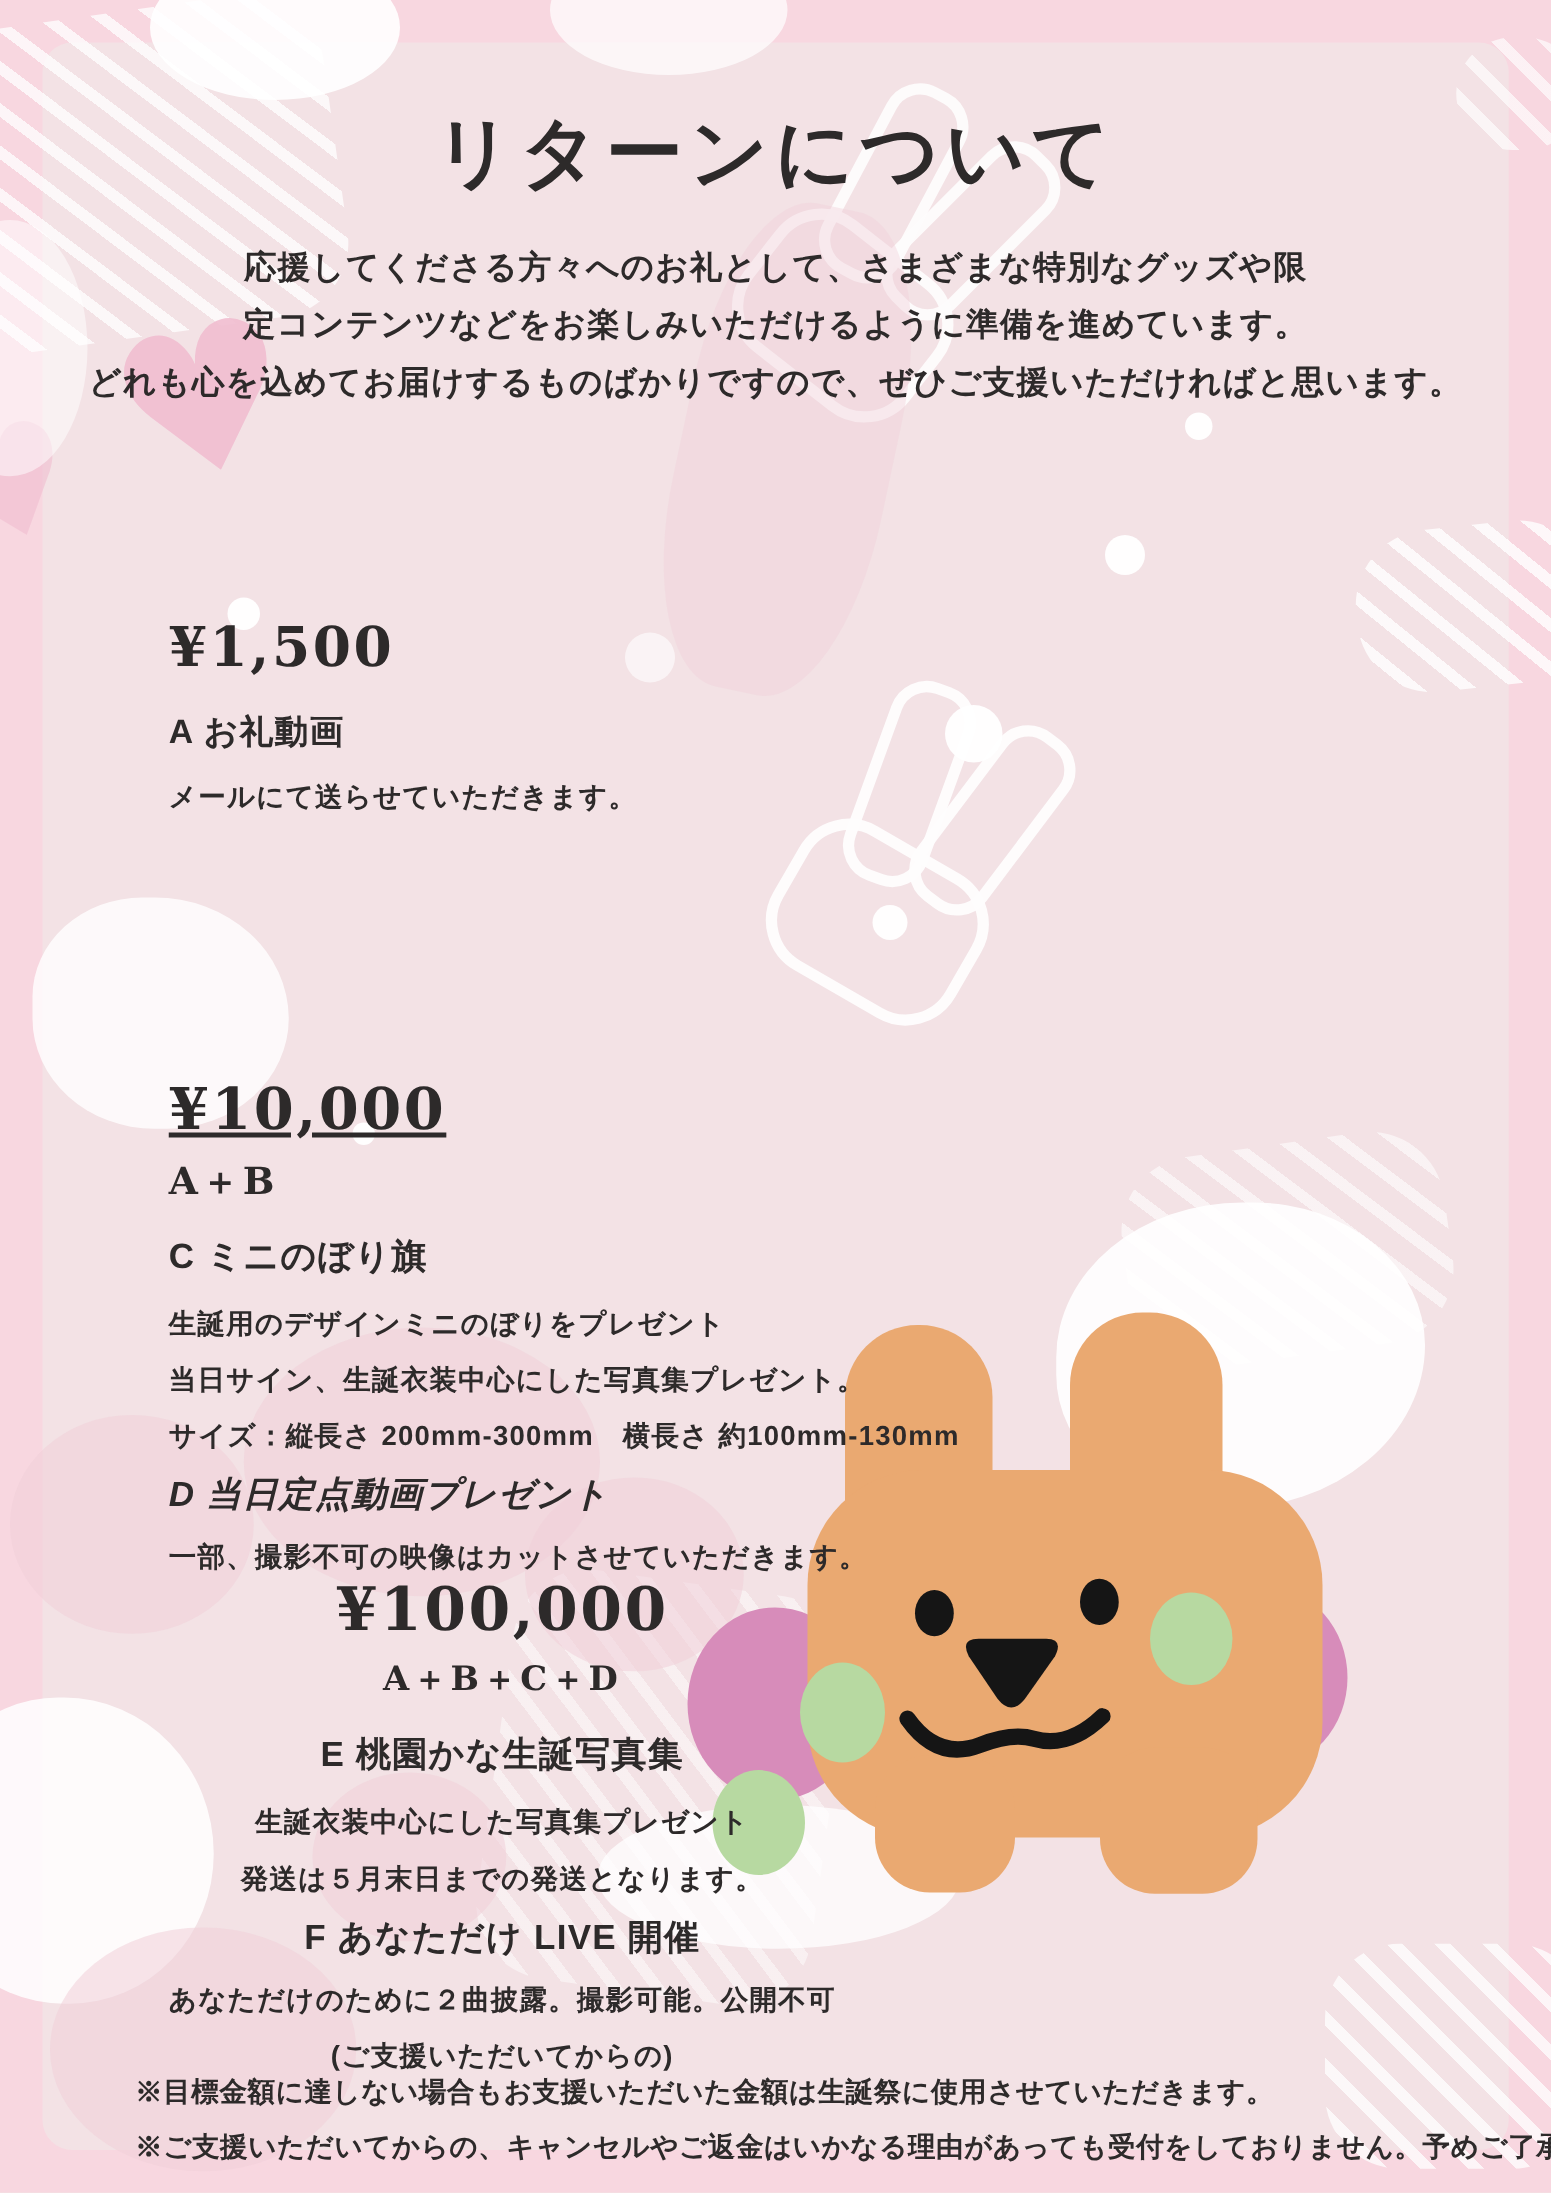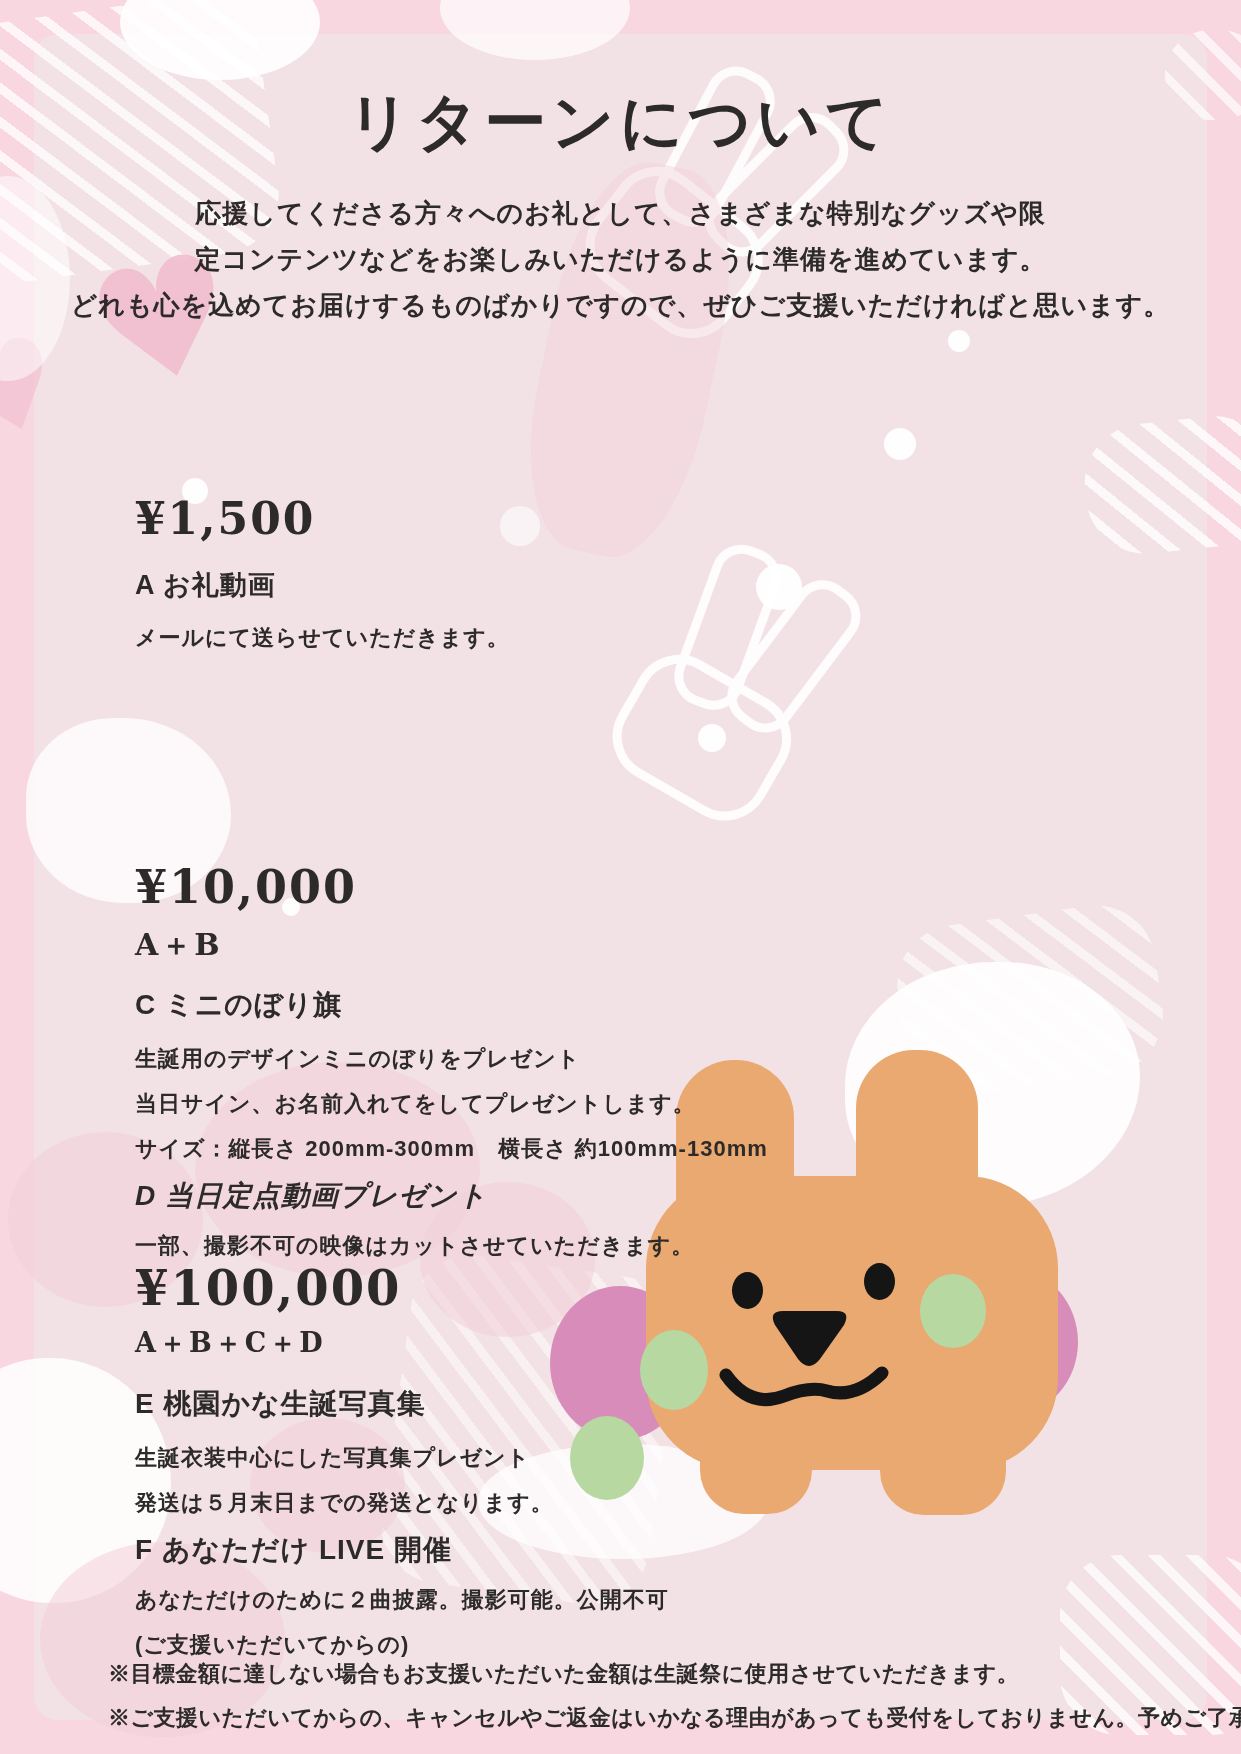--- a/index.html
+++ b/index.html
@@ -99,26 +99,26 @@
   .t1500 .price{font-size:44px;margin-bottom:24px;}
   .t1500 .item-title{font-size:27px;margin-bottom:12px;}
 
   .t3000{left:552px;top:492px;}
   .t3000 .price{font-size:44px;margin-bottom:8px;}
   .t3000 .includes{font-size:26px;margin-bottom:12px;}
   .t3000 .item-title{font-size:29px;margin-bottom:8px;}
   .t3000 .detail{font-size:22px;}
 
   .t10000{left:135px;top:862px;}
-  .t10000 .price{font-size:46px;margin-bottom:12px;}
+  .t10000 .price{font-size:46px;margin-bottom:12px;text-decoration:underline;}
   .t10000 .includes{font-size:30px;margin-bottom:20px;}
   .t10000 .item-title{margin-bottom:12px;}
   .t10000 .item-title.second{margin-top:6px;margin-bottom:8px;font-style:italic;}
 
-  .t100000{left:135px;top:1262px;}
+  .t100000{left:135px;top:1262px;text-align:center;}
   .t100000 .price{font-size:48px;margin-bottom:10px;}
   .t100000 .includes{font-size:27px;margin-bottom:24px;}
   .t100000 .item-title{margin-bottom:12px;}
   .t100000 .item-title.second{margin-top:6px;margin-bottom:8px;}
 
   .notes{position:absolute;left:108px;top:1652px;font-size:22px;font-weight:700;line-height:44px;}
   .notes p{margin:0;white-space:nowrap;letter-spacing:.5px;}
 </style>
 </head>
 <body>
@@ -204,21 +204,21 @@
     <p class="item-title">A お礼動画</p>
     <p class="detail">メールにて送らせていただきます。</p>
   </div>
 
 
   <div class="tier t10000">
     <p class="price">¥10,000</p>
     <p class="includes">A＋B</p>
     <p class="item-title">C ミニのぼり旗</p>
     <p class="detail">生誕用のデザインミニのぼりをプレゼント</p>
-    <p class="detail">当日サイン、お名前入れてをしてプレゼントします。</p>
+    <p class="detail">当日サイン、生誕衣装中心にした写真集プレゼント。</p>
     <p class="detail">サイズ：縦長さ 200mm-300mm　横長さ 約100mm-130mm</p>
     <p class="item-title second">D 当日定点動画プレゼント</p>
     <p class="detail">一部、撮影不可の映像はカットさせていただきます。</p>
   </div>
 
   <div class="tier t100000">
     <p class="price">¥100,000</p>
     <p class="includes">A＋B＋C＋D</p>
     <p class="item-title">E 桃園かな生誕写真集</p>
     <p class="detail">生誕衣装中心にした写真集プレゼント</p>

